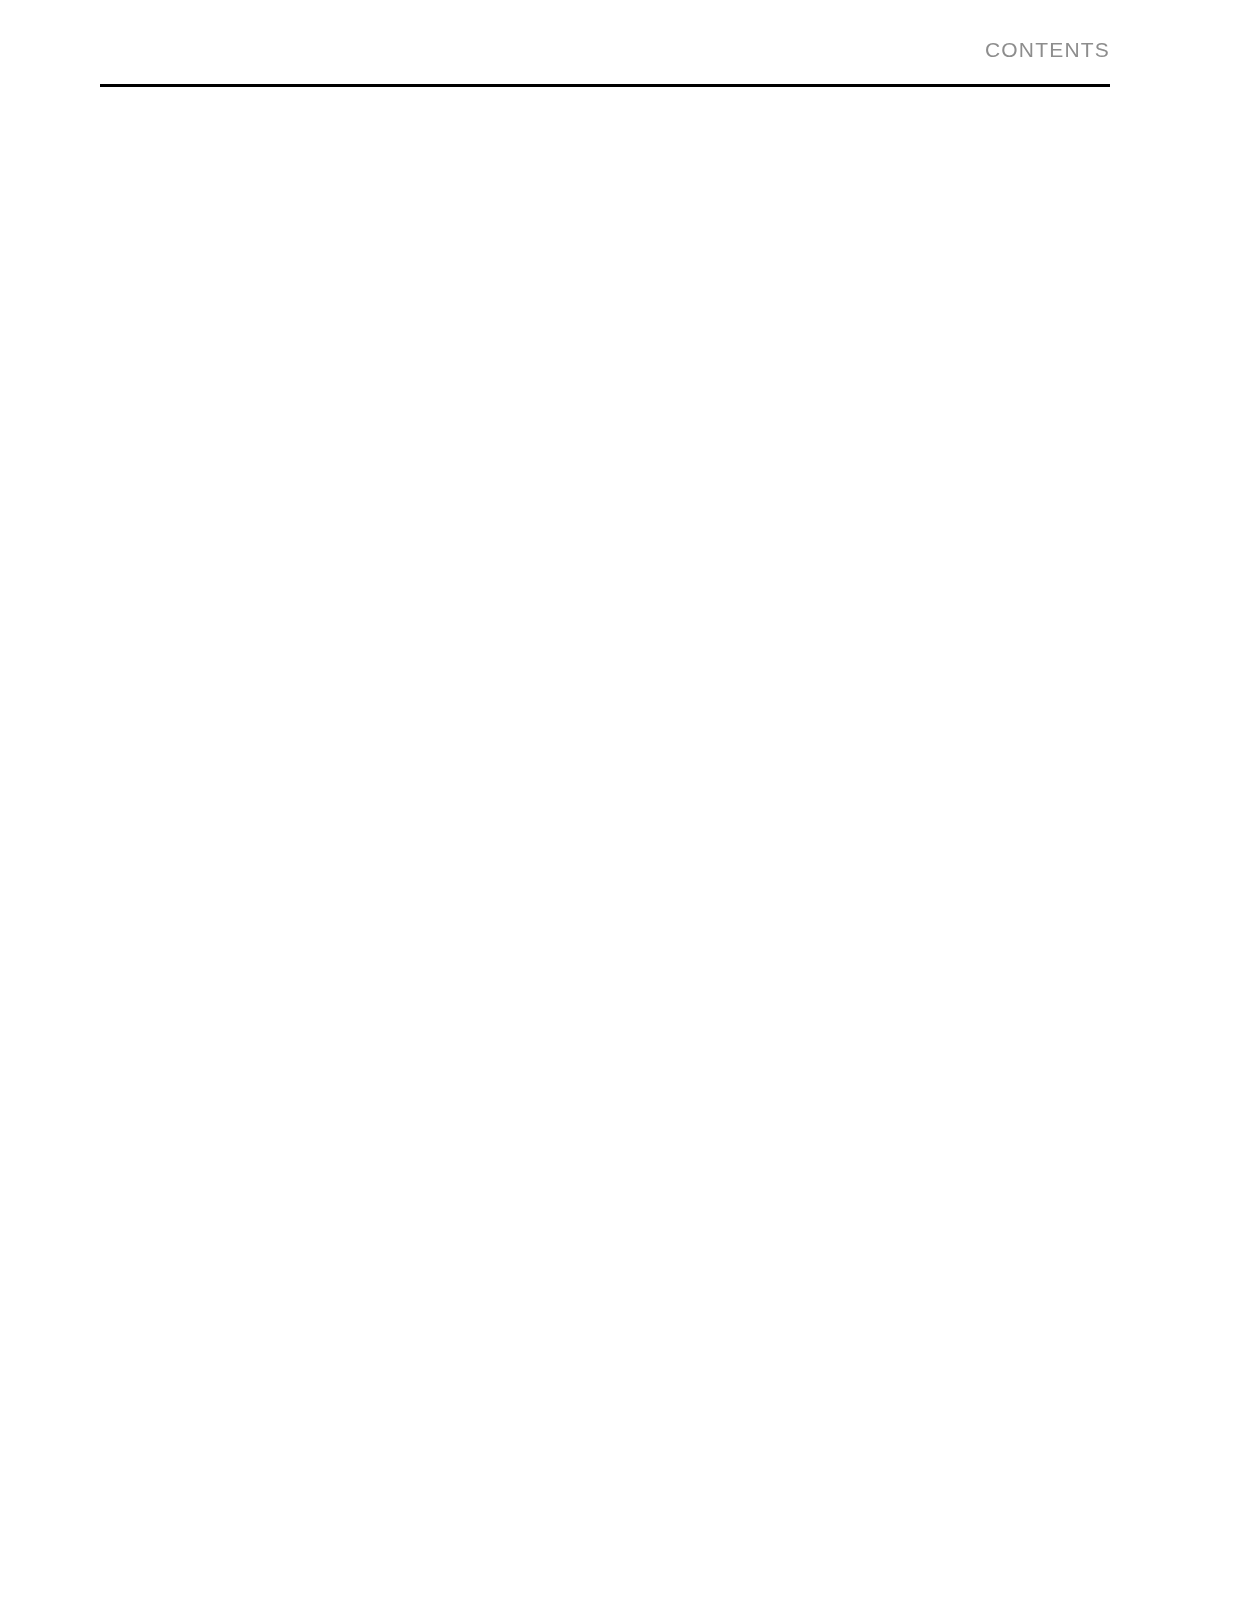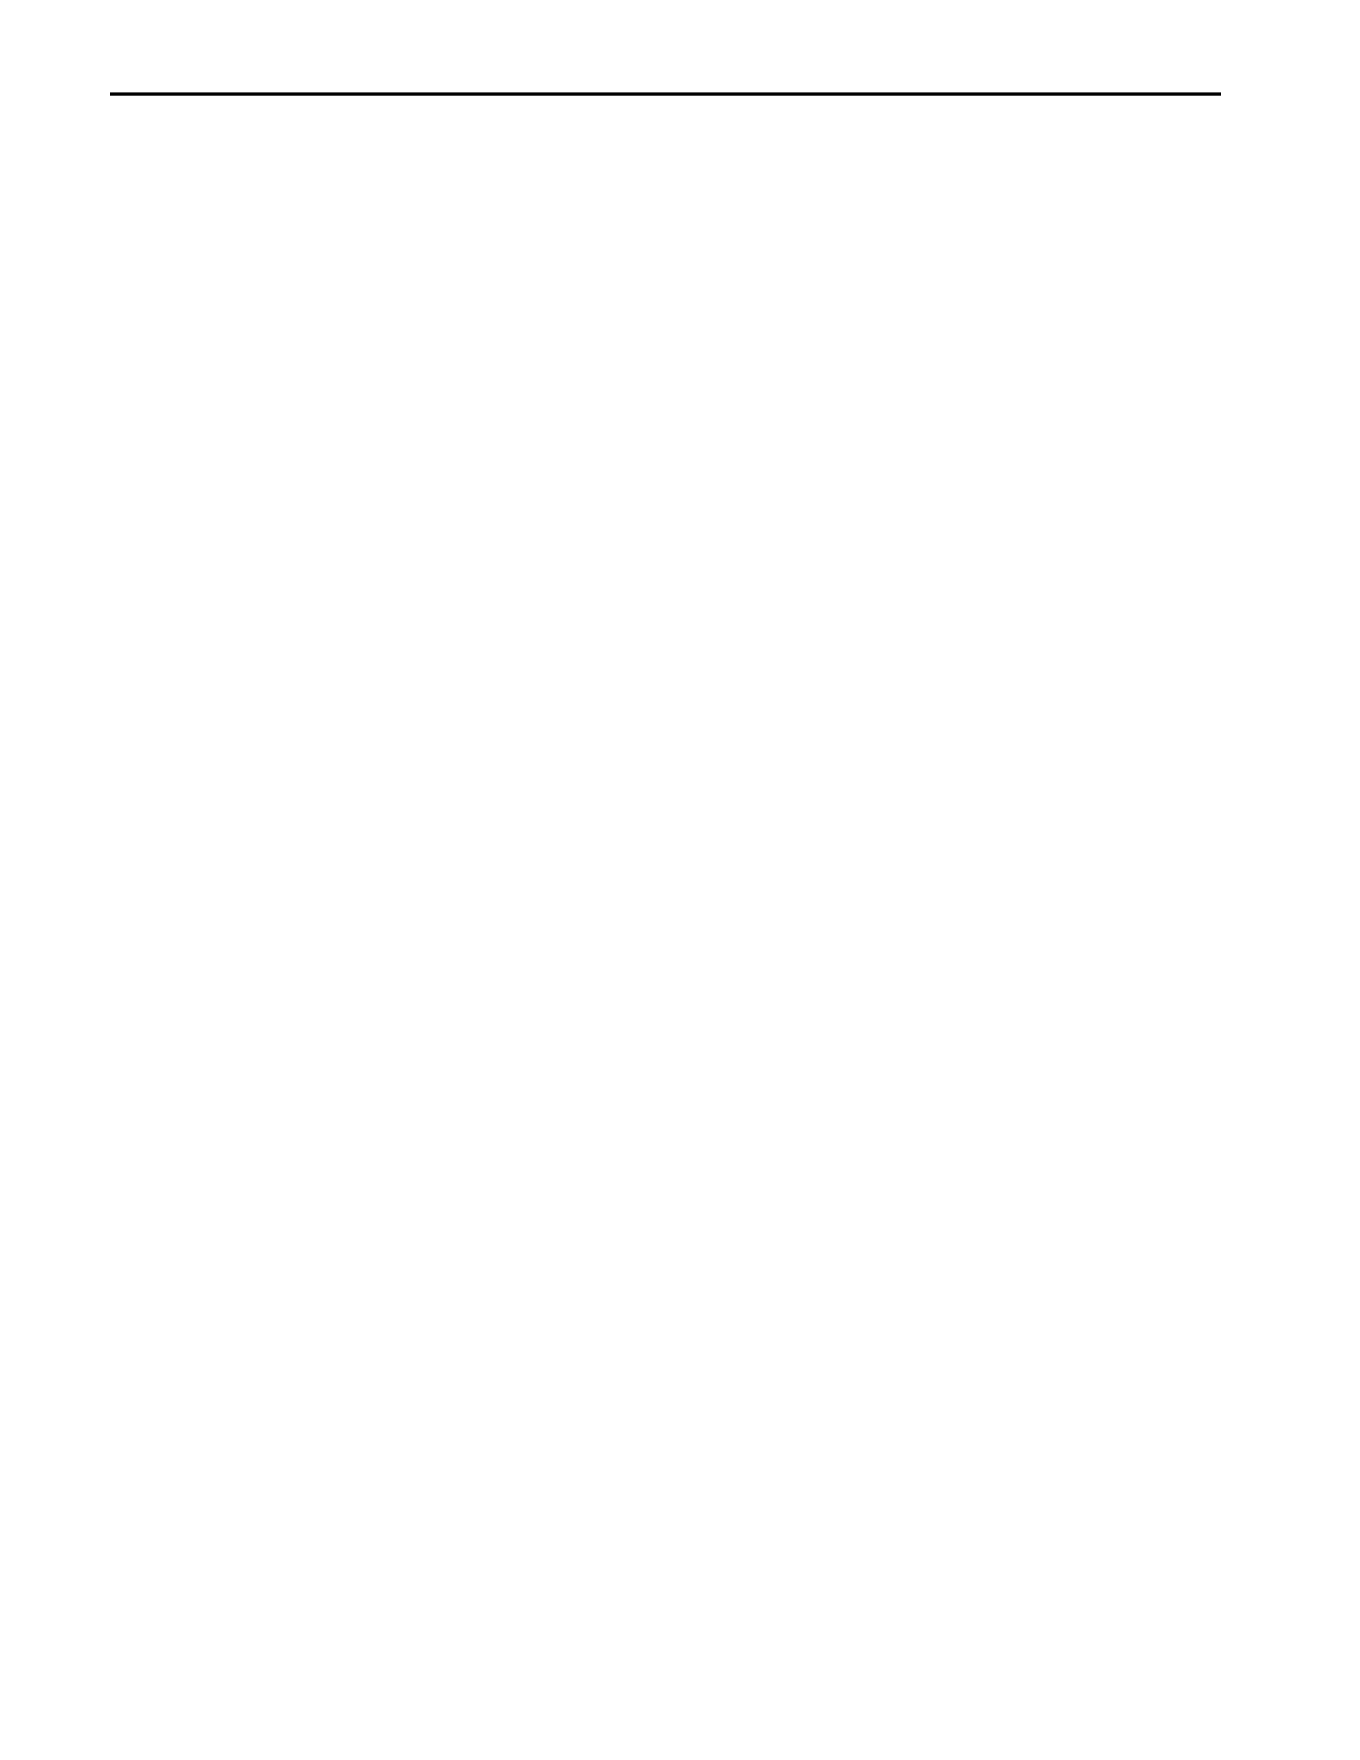--- a/index.html
+++ b/index.html
@@ -91,20 +91,23 @@
     font-size: 25px;
     line-height: 34px;
   }
   .lvl1 .page { font-size: 25px; }
 </style>
 </head>
 <body>
 
 <div class="page">
 
+  <div class="header">
+    <span class="header-label">CONTENTS</span>
+  </div>
   <div class="header-rule"></div>
 
   <div class="toc" id="toc-root">
       <div class="toc-entry lvl1">
         <span class="title">MAINTENANCE</span>
         <span class="leader">...........................................................................................................................................................................................................................</span>
         <span class="page">59</span>
       </div>
     </div>
 

